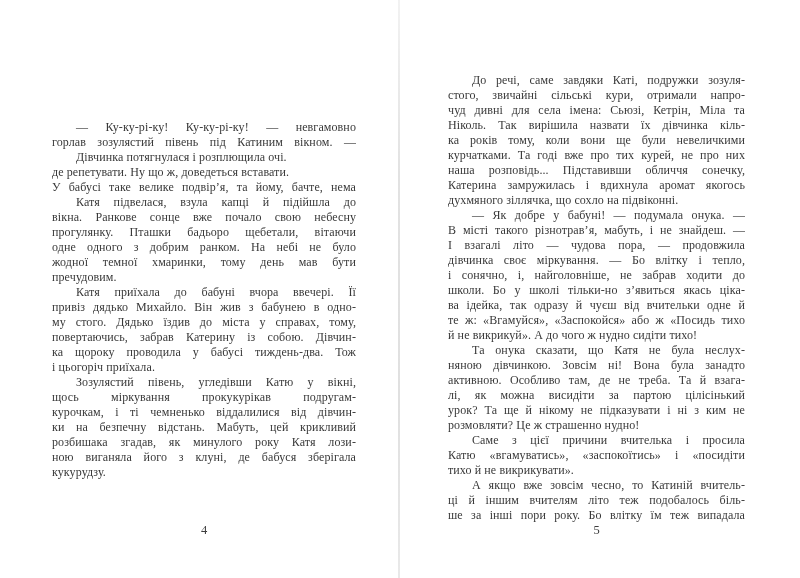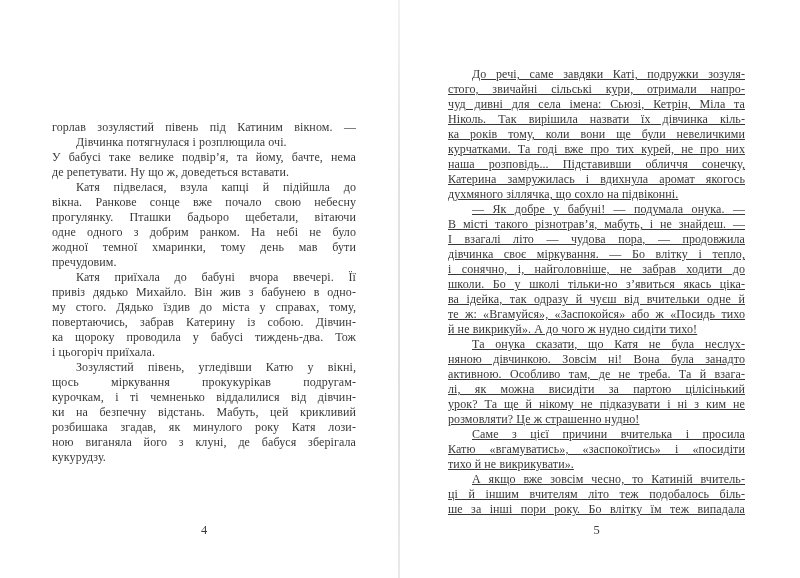--- a/index.html
+++ b/index.html
@@ -27,23 +27,22 @@
     position: absolute;
     color: #383838;
   }
   .textcol.left {
     left: 52px;
     top: 120px;
     width: 304px;
   }
   .textcol.right {
     left: 448px;
-    top: 67px;
+    top: 73px;
     width: 297px;
-    text-decoration: underline;
   }
   .line {
     height: 15px;
     line-height: 15px;
     font-size: 12px;
     overflow: hidden;
     text-align: justify;
     text-align-last: justify;
     letter-spacing: 0.1px;
     color: #383838;
@@ -72,24 +71,25 @@
     width: 297px;
   }
 </style>
 </head>
 <body>
 
 <div class="spread">
 
   <div class="page">
     <div class="textcol left" id="col-left">
+        <div class="line indent">— Ку-ку-рі-ку! Ку-ку-рі-ку! — невгамовно</div>
         <div class="line">горлав зозулястий півень під Катиним вікном. —</div>
         <div class="line indent para-end">Дівчинка потягнулася і розплющила очі.</div>
+        <div class="line para-end">де репетувати. Ну що ж, доведеться вставати.</div>
         <div class="line">У бабусі таке велике подвір’я, та йому, бачте, нема</div>
-        <div class="line para-end">де репетувати. Ну що ж, доведеться вставати.</div>
         <div class="line indent">Катя підвелася, взула капці й підійшла до</div>
         <div class="line">вікна. Ранкове сонце вже почало свою небесну</div>
         <div class="line">прогулянку. Пташки бадьоро щебетали, вітаючи</div>
         <div class="line">одне одного з добрим ранком. На небі не було</div>
         <div class="line">жодної темної хмаринки, тому день мав бути</div>
         <div class="line para-end">пречудовим.</div>
         <div class="line indent">Катя приїхала до бабуні вчора ввечері. Її</div>
         <div class="line">привіз дядько Михайло. Він жив з бабунею в одно-</div>
         <div class="line">му стого. Дядько їздив до міста у справах, тому,</div>
         <div class="line">повертаючись, забрав Катерину із собою. Дівчин-</div>

